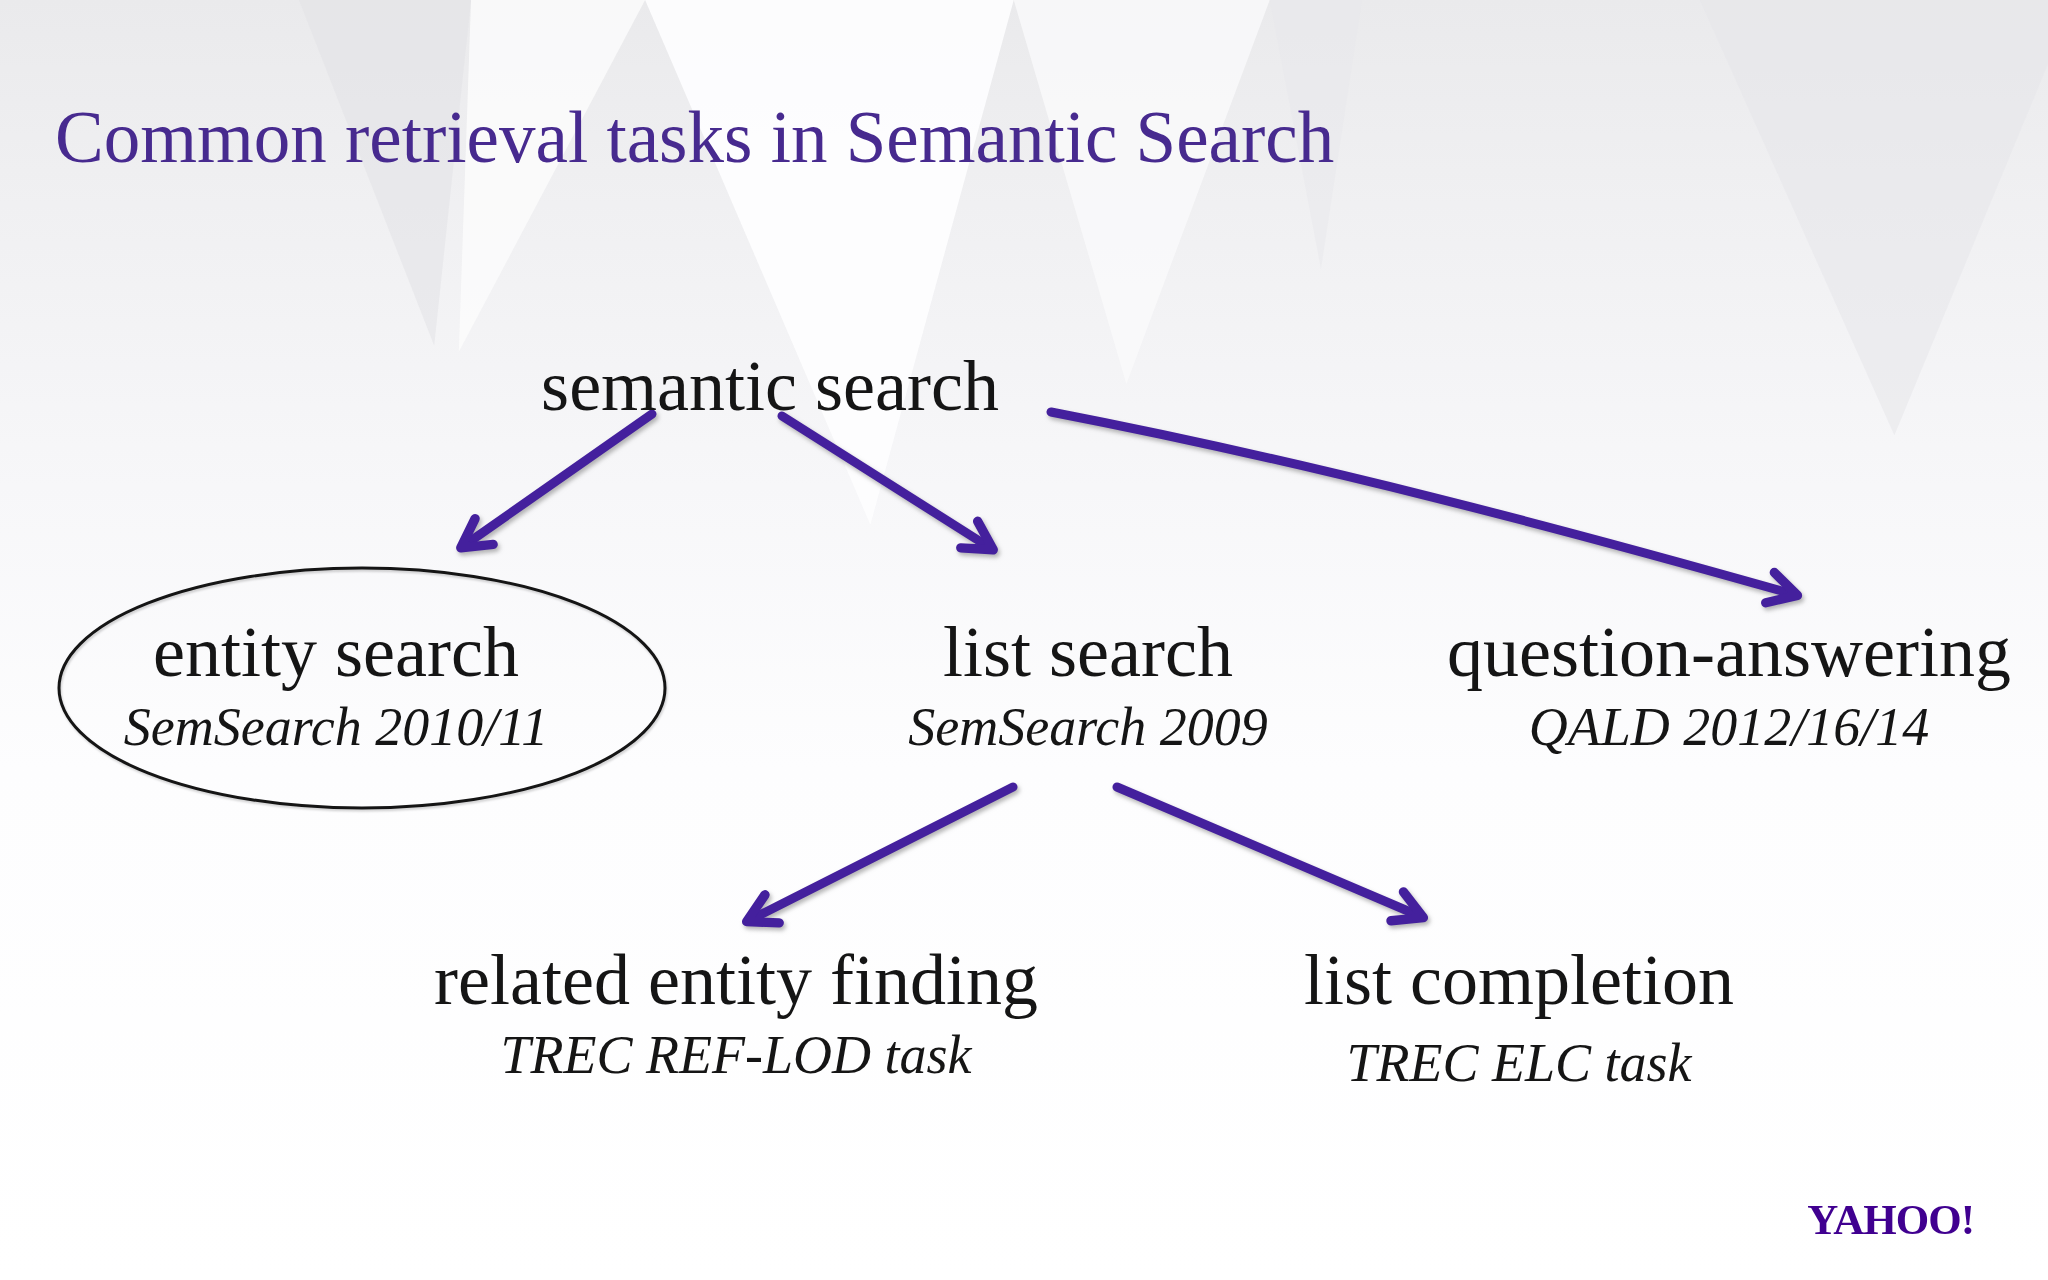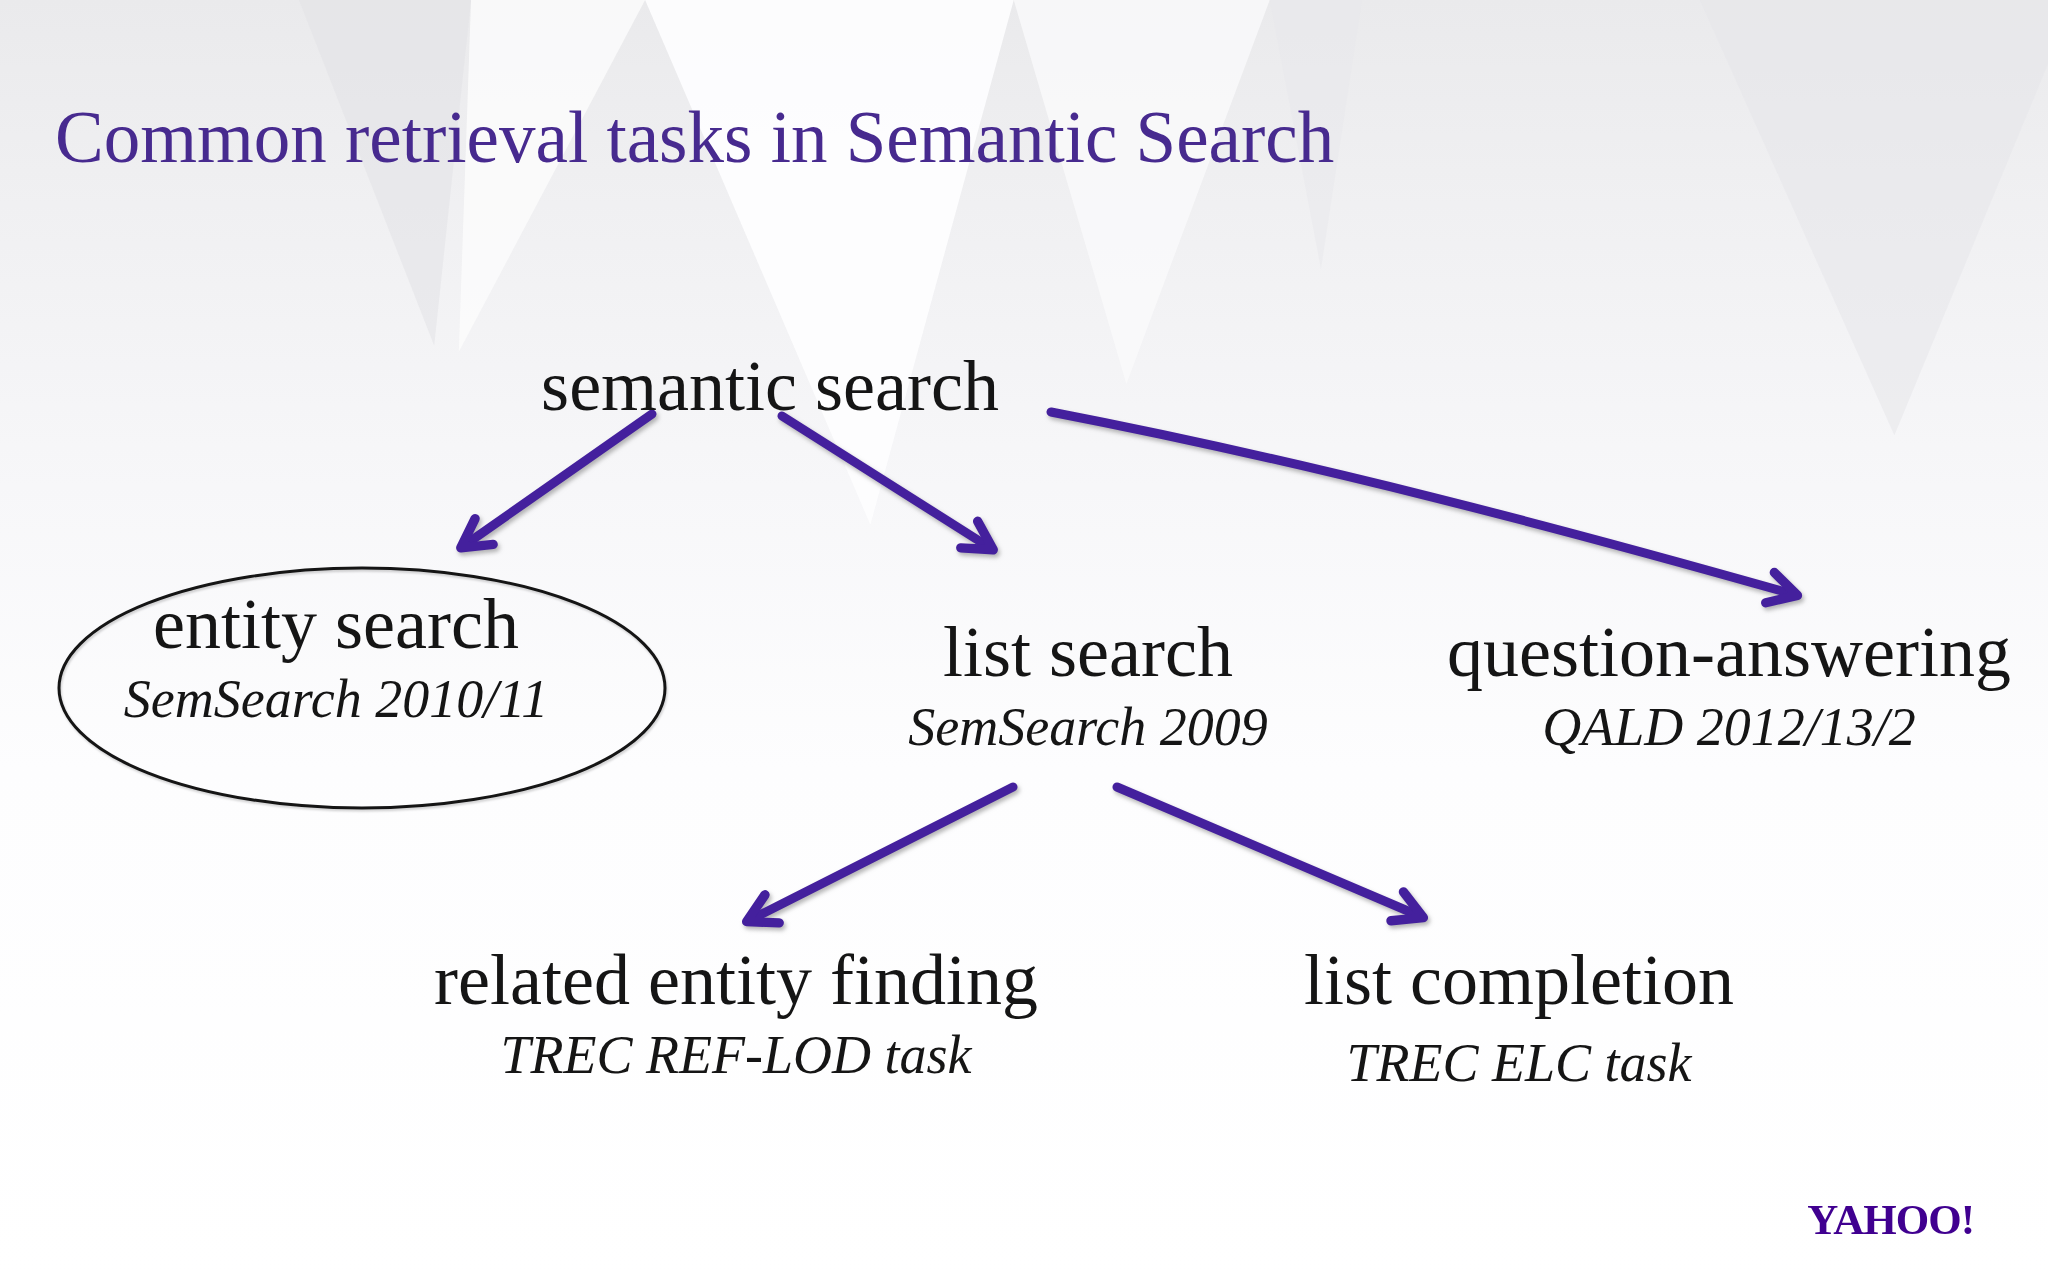--- a/index.html
+++ b/index.html
@@ -67,33 +67,33 @@
       <path d="M1117,787 Q1285,858 1422,917" marker-end="url(#head)"></path>
     </g>
   </svg>
 
   <div class="title">Common retrieval tasks in Semantic Search</div>
 
   <div class="node" style="left:770px;top:310px;margin-top:40px;">
     <div class="main">semantic search</div>
   </div>
 
-  <div class="node" style="left:336px;top:588px;">
+  <div class="node" style="left:336px;top:616px;">
     <div class="main">entity search</div>
     <div class="sub">SemSearch 2010/11</div>
   </div>
 
   <div class="node" style="left:1072px;top:616px;margin-left:16px;">
     <div class="main">list search</div>
     <div class="sub">SemSearch 2009</div>
   </div>
 
   <div class="node" style="left:1729px;top:616px;">
     <div class="main">question-answering</div>
-    <div class="sub">QALD 2012/13/2</div>
+    <div class="sub">QALD 2012/16/14</div>
   </div>
 
   <div class="node" style="left:736px;top:944px;">
     <div class="main">related entity finding</div>
     <div class="sub">TREC REF-LOD task</div>
   </div>
 
   <div class="node" style="left:1519px;top:944px;gap:8px;">
     <div class="main">list completion</div>
     <div class="sub">TREC ELC task</div>

